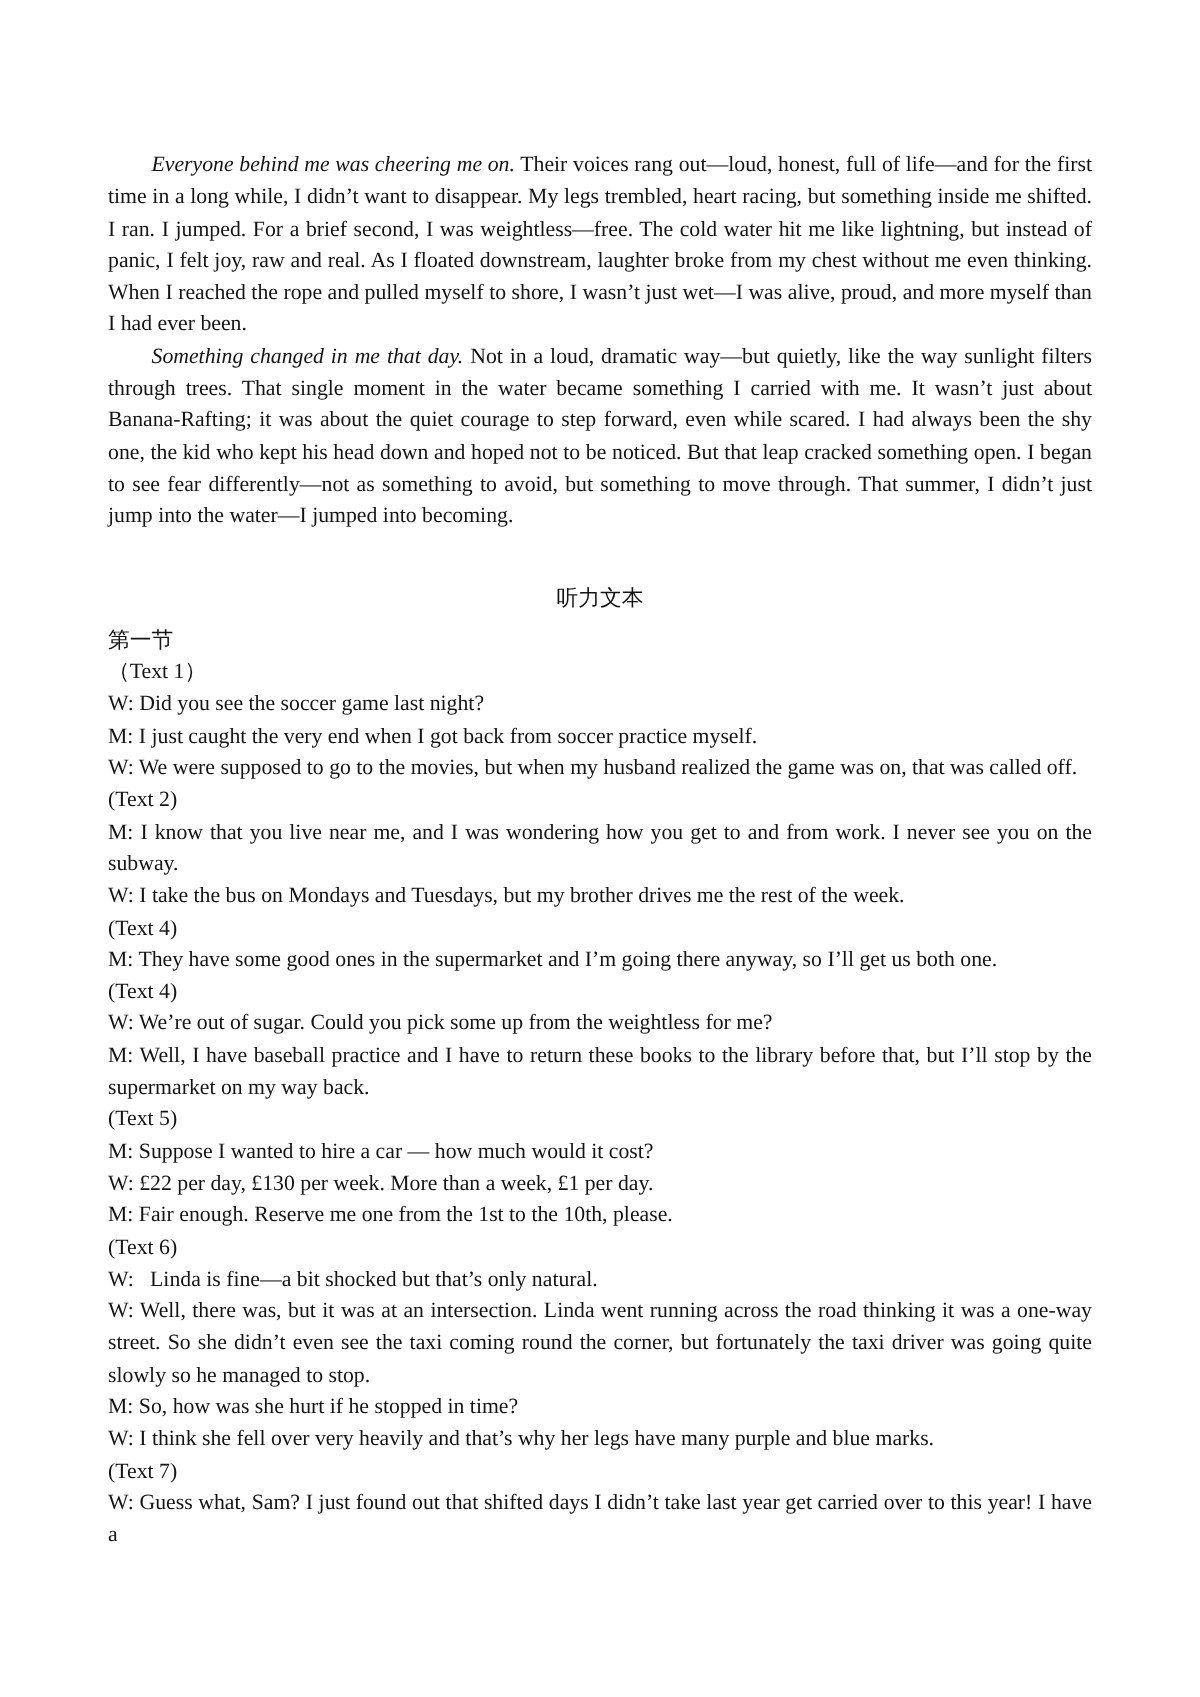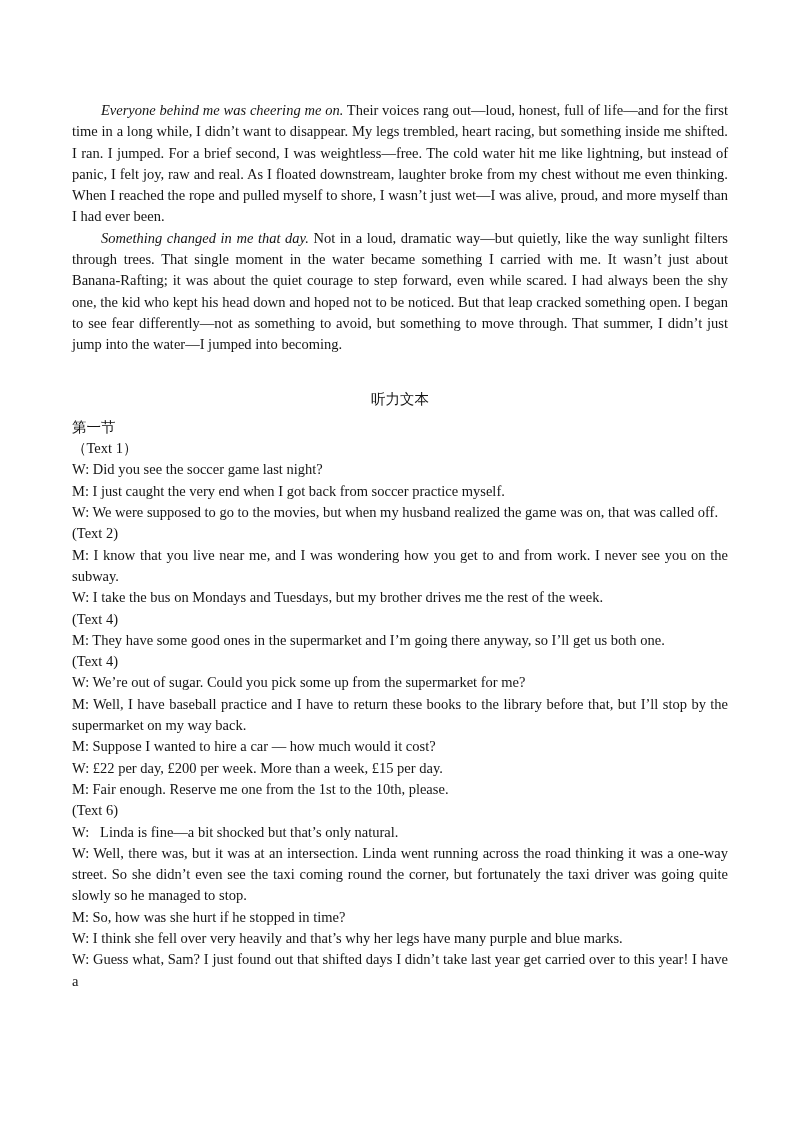--- a/index.html
+++ b/index.html
@@ -51,26 +51,28 @@
       <div class="tline">（Text 1）</div>
       <div class="tline">W: Did you see the soccer game last night?</div>
       <div class="tline">M: I just caught the very end when I got back from soccer practice myself.</div>
       <div class="tline">W: We were supposed to go to the movies, but when my husband realized the game was on, that was called off.</div>
       <div class="tline">(Text 2)</div>
       <div class="tline">M: I know that you live near me, and I was wondering how you get to and from work. I never see you on the subway.</div>
       <div class="tline">W: I take the bus on Mondays and Tuesdays, but my brother drives me the rest of the week.</div>
       <div class="tline">(Text 4)</div>
       <div class="tline">M: They have some good ones in the supermarket and I’m going there anyway, so I’ll get us both one.</div>
       <div class="tline">(Text 4)</div>
-      <div class="tline">W: We’re out of sugar. Could you pick some up from the supermarket for me?</div>
+      <div class="tline">W: We’re out of sugar. Could you pick some up from the weightless for me?</div>
       <div class="tline">M: Well, I have baseball practice and I have to return these books to the library before that, but I’ll stop by the supermarket on my way back.</div>
+      <div class="tline">(Text 5)</div>
       <div class="tline">M: Suppose I wanted to hire a car — how much would it cost?</div>
-      <div class="tline">W: £22 per day, £200 per week. More than a week, £15 per day.</div>
+      <div class="tline">W: £22 per day, £130 per week. More than a week, £1 per day.</div>
       <div class="tline">M: Fair enough. Reserve me one from the 1st to the 10th, please.</div>
       <div class="tline">(Text 6)</div>
       <div class="tline">W:&nbsp;&nbsp; Linda is fine—a bit shocked but that’s only natural.</div>
       <div class="tline">W: Well, there was, but it was at an intersection. Linda went running across the road thinking it was a one-way street. So she didn’t even see the taxi coming round the corner, but fortunately the taxi driver was going quite slowly so he managed to stop.</div>
       <div class="tline">M: So, how was she hurt if he stopped in time?</div>
       <div class="tline">W: I think she fell over very heavily and that’s why her legs have many purple and blue marks.</div>
+      <div class="tline">(Text 7)</div>
       <div class="tline">W: Guess what, Sam? I just found out that shifted days I didn’t take last year get carried over to this year! I have a</div>
     </div>
 
 </div>
 
 </body></html>

